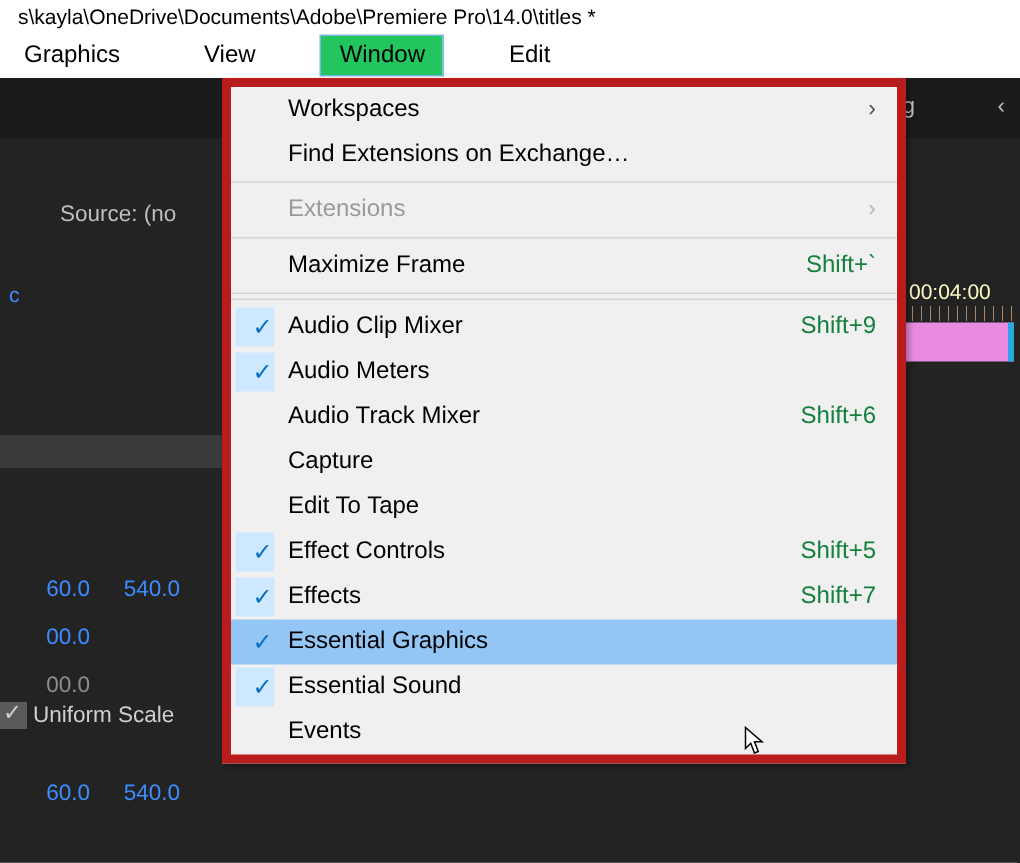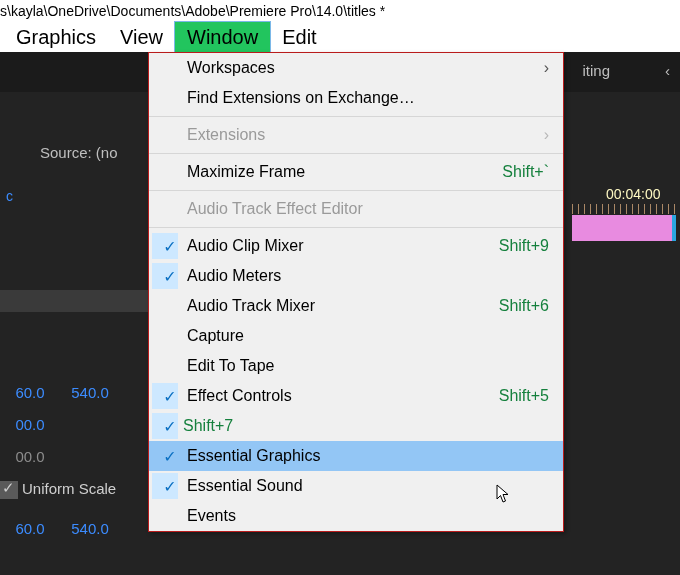--- a/index.html
+++ b/index.html
@@ -1,37 +1,37 @@
 <!DOCTYPE html>
 <html><head>
 <meta charset="utf-8">
 <style>
   * { box-sizing: border-box; margin: 0; padding: 0; font-family: "Segoe UI", Arial, sans-serif; }
   html, body { width: 680px; height: 575px; overflow: hidden; background: #232323; color: #e8e8e8; }
-  .titlebar { height: 22px; background: #fff; color: #000; font-size: 14px; padding-left: 0px; line-height: 22px; white-space: nowrap; overflow: hidden; }
-  .menubar { height: 30px; background: #fff; color: #000; display: flex; align-items: center; font-size: 20px; padding: 0 4px; }
+  .titlebar { height: 22px; background: #fff; color: #000; font-size: 14px; padding-left: 12px; line-height: 22px; white-space: nowrap; overflow: hidden; }
+  .menubar { height: 30px; background: #fff; color: #000; display: flex; align-items: center; font-size: 16px; padding: 0 4px; gap: 32px; }
   .menubar .menu-item { padding: 4px 12px; cursor: default; }
   .menubar .menu-item.open { background: #22c55e; outline: 1px solid #7bb8e8; }
   .workspace-tabs { height: 40px; background: #1b1b1b; color: #888; position: relative; }
   .workspace-tabs .tab { position: absolute; right: 70px; top: 10px; color: #bfbfbf; font-size: 15px; }
   .workspace-tabs .chev { position: absolute; right: 10px; top: 10px; color: #bfbfbf; font-size: 15px; }
-  .sourcebar { position: absolute; left: 40px; top: 144px; color: #bfbfbf; font-size: 15px; }
+  .sourcebar { position: absolute; left: 40px; top: 134px; color: #bfbfbf; font-size: 15px; }
   .bluetxt { position: absolute; left: 0; top: 188px; color: #3c8cff; font-size: 14px; padding-left: 6px; }
   .timecode { position: absolute; left: 584px; top: 186px; color: #fef9c3; font-size: 14px; margin-left: 22px; }
   .ruler { position: absolute; left: 572px; top: 204px; width: 108px; height: 10px; background: repeating-linear-gradient(to right, #a86 0 1px, transparent 1px 6px); }
   .clip { position: absolute; left: 572px; top: 215px; width: 104px; height: 26px; background: #e88be0; border-right: 4px solid #2aa6e0; }
   .greybox { position: absolute; left: 0; top: 290px; width: 160px; height: 22px; background: #3a3a3a; }
   .numrow { position: absolute; font-size: 15px; color: #3c8cff; }
   .numrow.grey { color: #8c8c8c; }
-  .numrow .cell { display: inline-block; width: 60px; text-align: center; }
+  .numrow .cell { display: inline-block; width: 60px; text-align: right; }
   .checkbox { display: inline-block; width: 18px; height: 18px; background: #5a5a5a; position: relative; vertical-align: middle; margin-right: 4px; }
   .checkbox.checked::after { content: "✓"; position: absolute; left: 2px; top: -2px; color: #cfcfcf; font-size: 15px; }
-  .uniform { position: absolute; left: 0; top: 480px; font-size: 15px; color: #cfcfcf; }
+  .uniform { position: absolute; left: 0; top: 468px; font-size: 15px; color: #cfcfcf; }
 
-  .dropdown { position: absolute; left: 148px; top: 52px; width: 416px; background: #f0f0f0; box-shadow: 2px 2px 4px rgba(0,0,0,0.3); border: 1px solid #b91c1c; font-size: 16px; color: #000; }
+  .dropdown { position: absolute; left: 148px; top: 52px; width: 456px; background: #f0f0f0; box-shadow: 2px 2px 4px rgba(0,0,0,0.3); border: 6px solid #b91c1c; font-size: 16px; color: #000; }
   .dropdown .row { display: flex; align-items: center; height: 30px; padding: 0 14px 0 8px; position: relative; }
   .dropdown .row .check { width: 26px; text-align: center; color: #0a6fc2; font-size: 16px; }
   .dropdown .row.has-check .check-bg { position: absolute; left: 3px; top: 2px; width: 26px; height: 26px; background: #cde8ff; }
   .dropdown .row .check span { position: relative; z-index: 1; }
   .dropdown .row .label { flex: 1 1 auto; padding-left: 4px; }
   .dropdown .row .shortcut { color: #15803d; }
   .dropdown .row .sub { color: #555; }
   .dropdown .row.disabled { color: #9a9a9a; justify-content: space-between; }
   .dropdown .row.disabled .shortcut, .dropdown .row.disabled .sub { color: #b8b8b8; }
   .dropdown .row.highlight { background: #93c6f5; }
@@ -95,24 +95,20 @@
       <div class="label">Extensions</div>
       <div class="sub">›</div>
   </div>
   <div class="sep"></div>
   <div class="row">
     <div class="check"></div>
       <div class="label">Maximize Frame</div>
       <div class="shortcut">Shift+`</div>
   </div>
   <div class="sep"></div>
-  <div class="row disabled">
-    <div class="check"></div>
-      <div class="label">Audio Track Effect Editor</div>
-  </div>
   <div class="sep"></div>
   <div class="row has-check">
     <div class="check-bg"></div>
       <div class="check"><span>✓</span></div>
       <div class="label">Audio Clip Mixer</div>
       <div class="shortcut">Shift+9</div>
   </div>
   <div class="row has-check">
     <div class="check-bg"></div>
       <div class="check"><span>✓</span></div>
@@ -133,20 +129,21 @@
   </div>
   <div class="row has-check">
     <div class="check-bg"></div>
       <div class="check"><span>✓</span></div>
       <div class="label">Effect Controls</div>
       <div class="shortcut">Shift+5</div>
   </div>
   <div class="row has-check">
     <div class="check-bg"></div>
       <div class="check"><span>✓</span></div>
+      <div class="label">Effects</div>
       <div class="shortcut">Shift+7</div>
   </div>
   <div class="row has-check highlight">
     <div class="check"><span>✓</span></div>
       <div class="label">Essential Graphics</div>
   </div>
   <div class="row has-check">
     <div class="check-bg"></div>
       <div class="check"><span>✓</span></div>
       <div class="label">Essential Sound</div>

